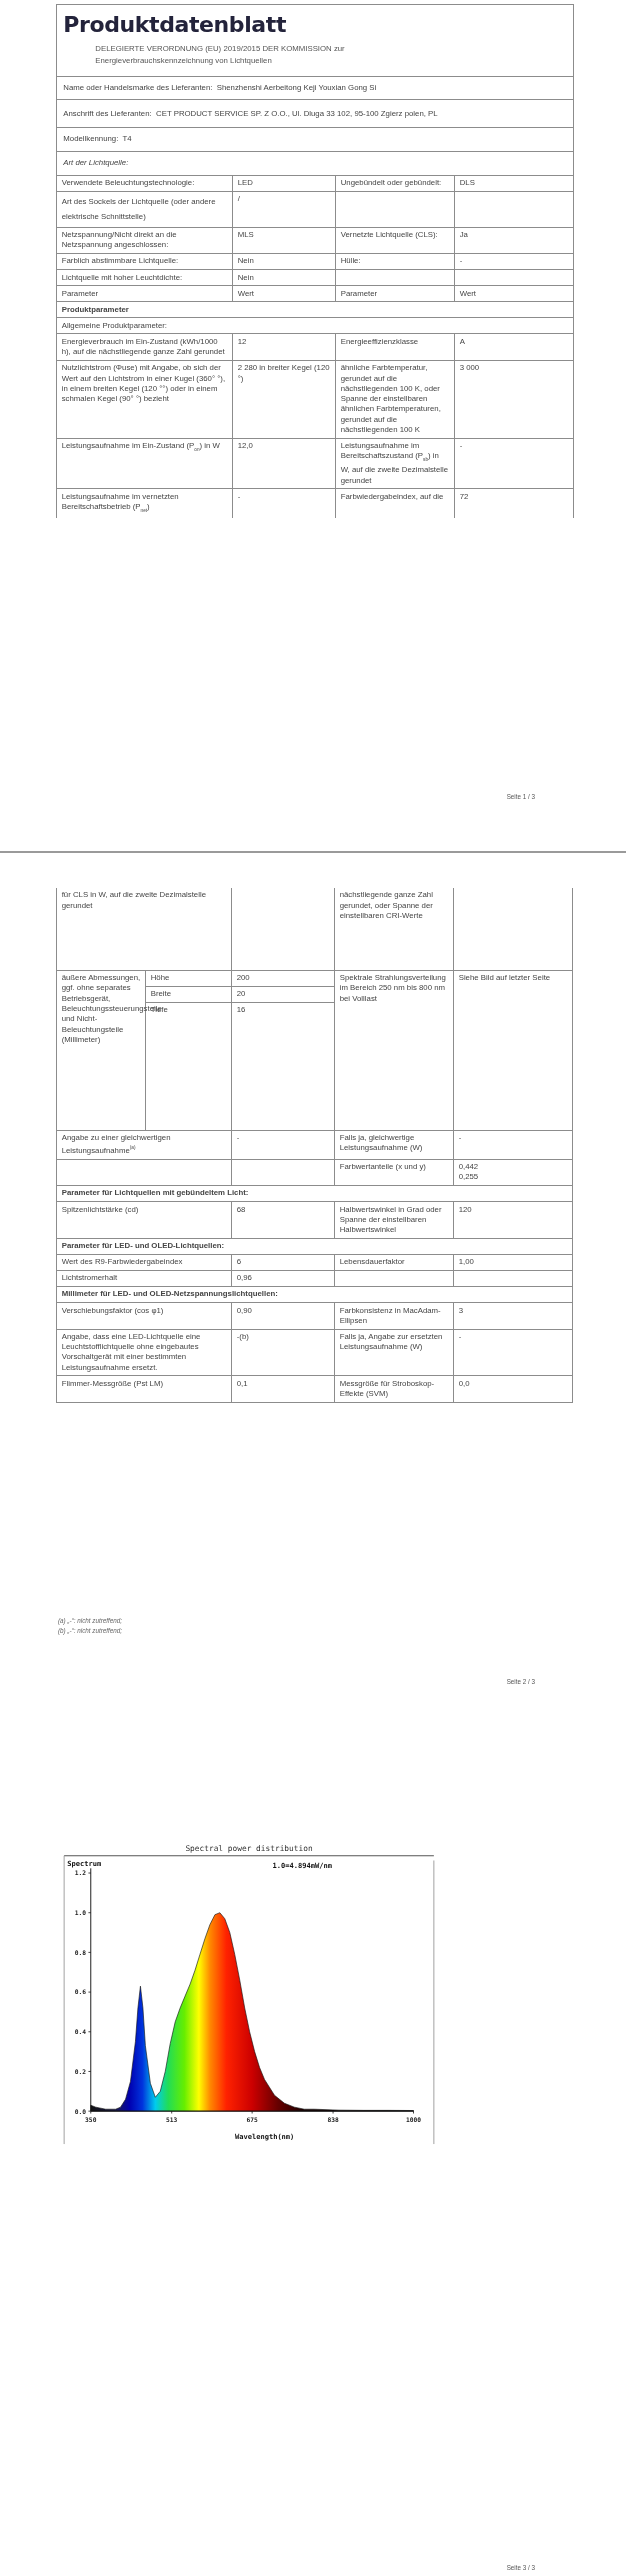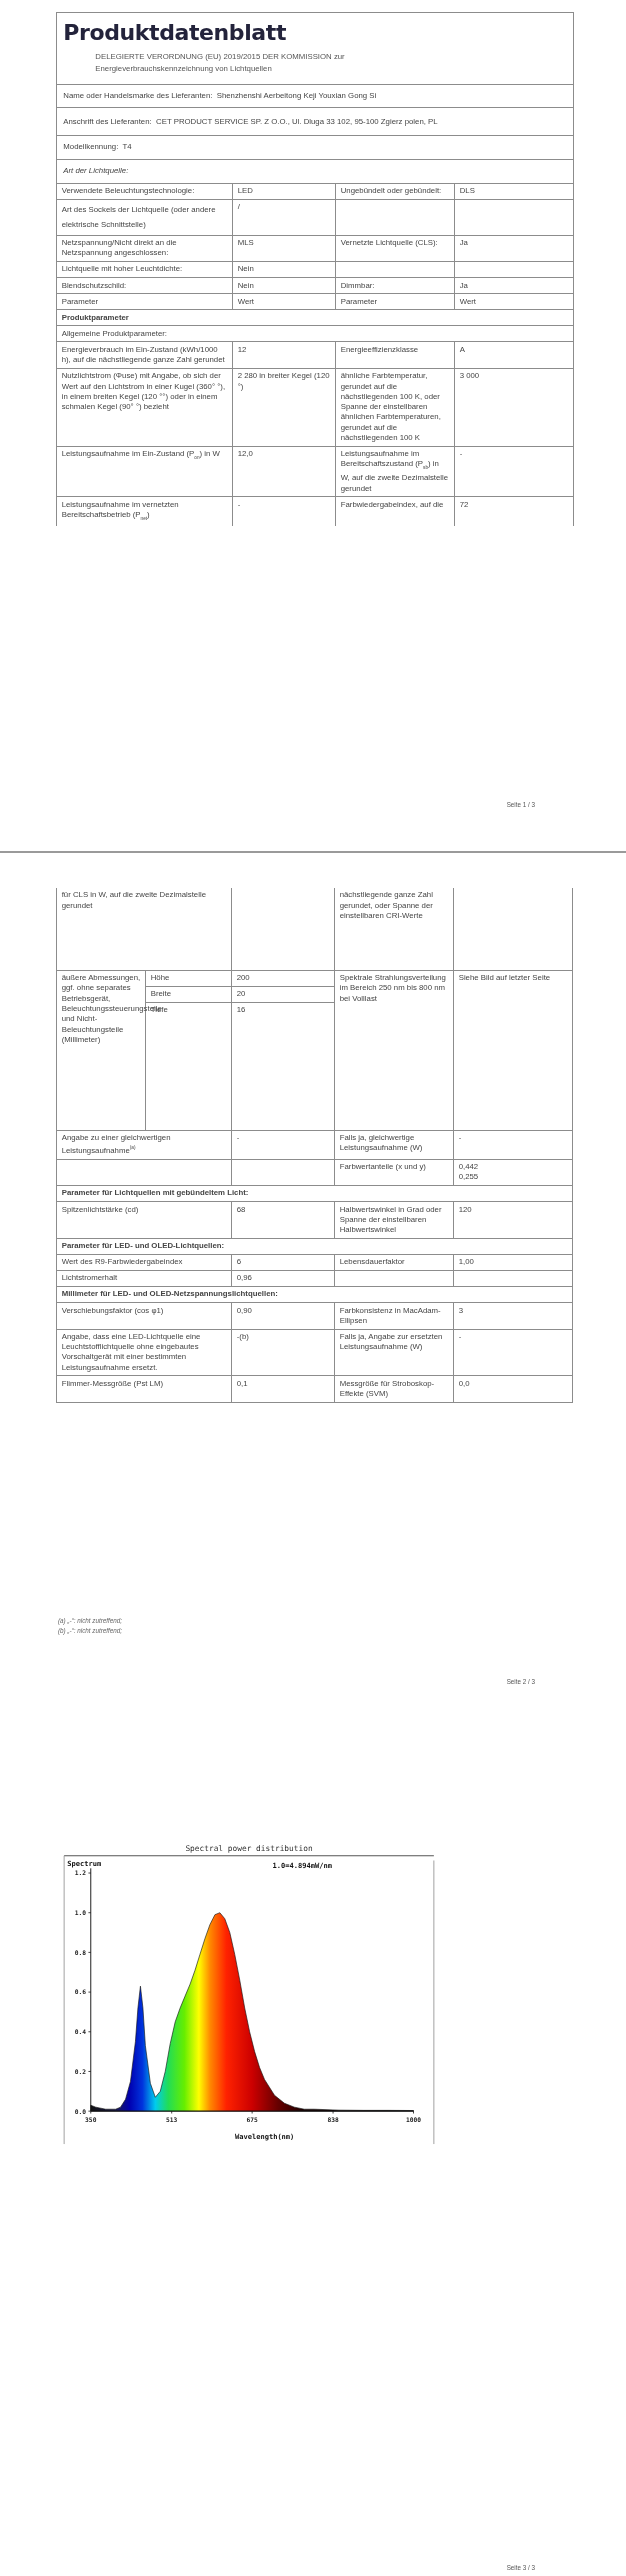--- a/index.html
+++ b/index.html
@@ -1,19 +1,19 @@
 <!DOCTYPE html>
 <html style="font-size:12.5px"><head>
 <meta charset="utf-8">
 <style>
   html, body { margin:0; padding:0; background:#ffffff; }
   body { width:627px; height:2576px; position:relative; overflow:hidden;
          font-family:"Liberation Sans", sans-serif; color:#3a3a3a; }
   .page { position:absolute; left:0; width:627px; }
-  #page1 { top:8px; height:852px; }
+  #page1 { top:0; height:852px; }
   #page2 { top:854px; height:862px; }
   #page3 { top:1716px; height:860px; }
   .sep { position:absolute; left:0; width:627px; height:2.4px; background:#9a9a9a; top:851px; }
   .footer { position:absolute; right:92px; font-size:6.3px; color:#555; }
 
   table.sheet { position:absolute; left:56px; width:517px; border-collapse:collapse; table-layout:fixed; }
   table.sheet td { border:1.2px solid #8c8c8c; font-size:7.8px; line-height:10.3px; vertical-align:top;
                    padding:2.4px 4.7px 2.4px 4.7px; color:#444; text-align:left; }
   td.c { text-align:center; }
   td.j { text-align:justify; }
@@ -83,30 +83,30 @@
       <td></td>
       <td class="c"></td>
     </tr>
     <tr>
       <td class="j">Netzspannung/Nicht direkt an die Netzspannung angeschlossen:</td>
       <td class="c">MLS</td>
       <td class="j">Vernetzte Lichtquelle (CLS):</td>
       <td class="c">Ja</td>
     </tr>
     <tr>
+      <td class="j">Farblich abstimmbare Lichtquelle:</td>
+      <td class="c">Nein</td>
+      <td class="j">Hülle:</td>
+      <td class="c">-</td>
+    </tr>
+    <tr>
       <td class="j">Lichtquelle mit hoher Leuchtdichte:</td>
       <td class="c">Nein</td>
       <td></td>
       <td class="c"></td>
-    </tr>
-    <tr>
-      <td class="j">Blendschutzschild:</td>
-      <td class="c">Nein</td>
-      <td class="j">Dimmbar:</td>
-      <td class="c">Ja</td>
     </tr>
     <tr>
       <td>Parameter</td>
       <td>Wert</td>
       <td>Parameter</td>
       <td>Wert</td>
     </tr>
     <tr>
       <td colspan="4" class="center-bold">Produktparameter</td>
     </tr>

